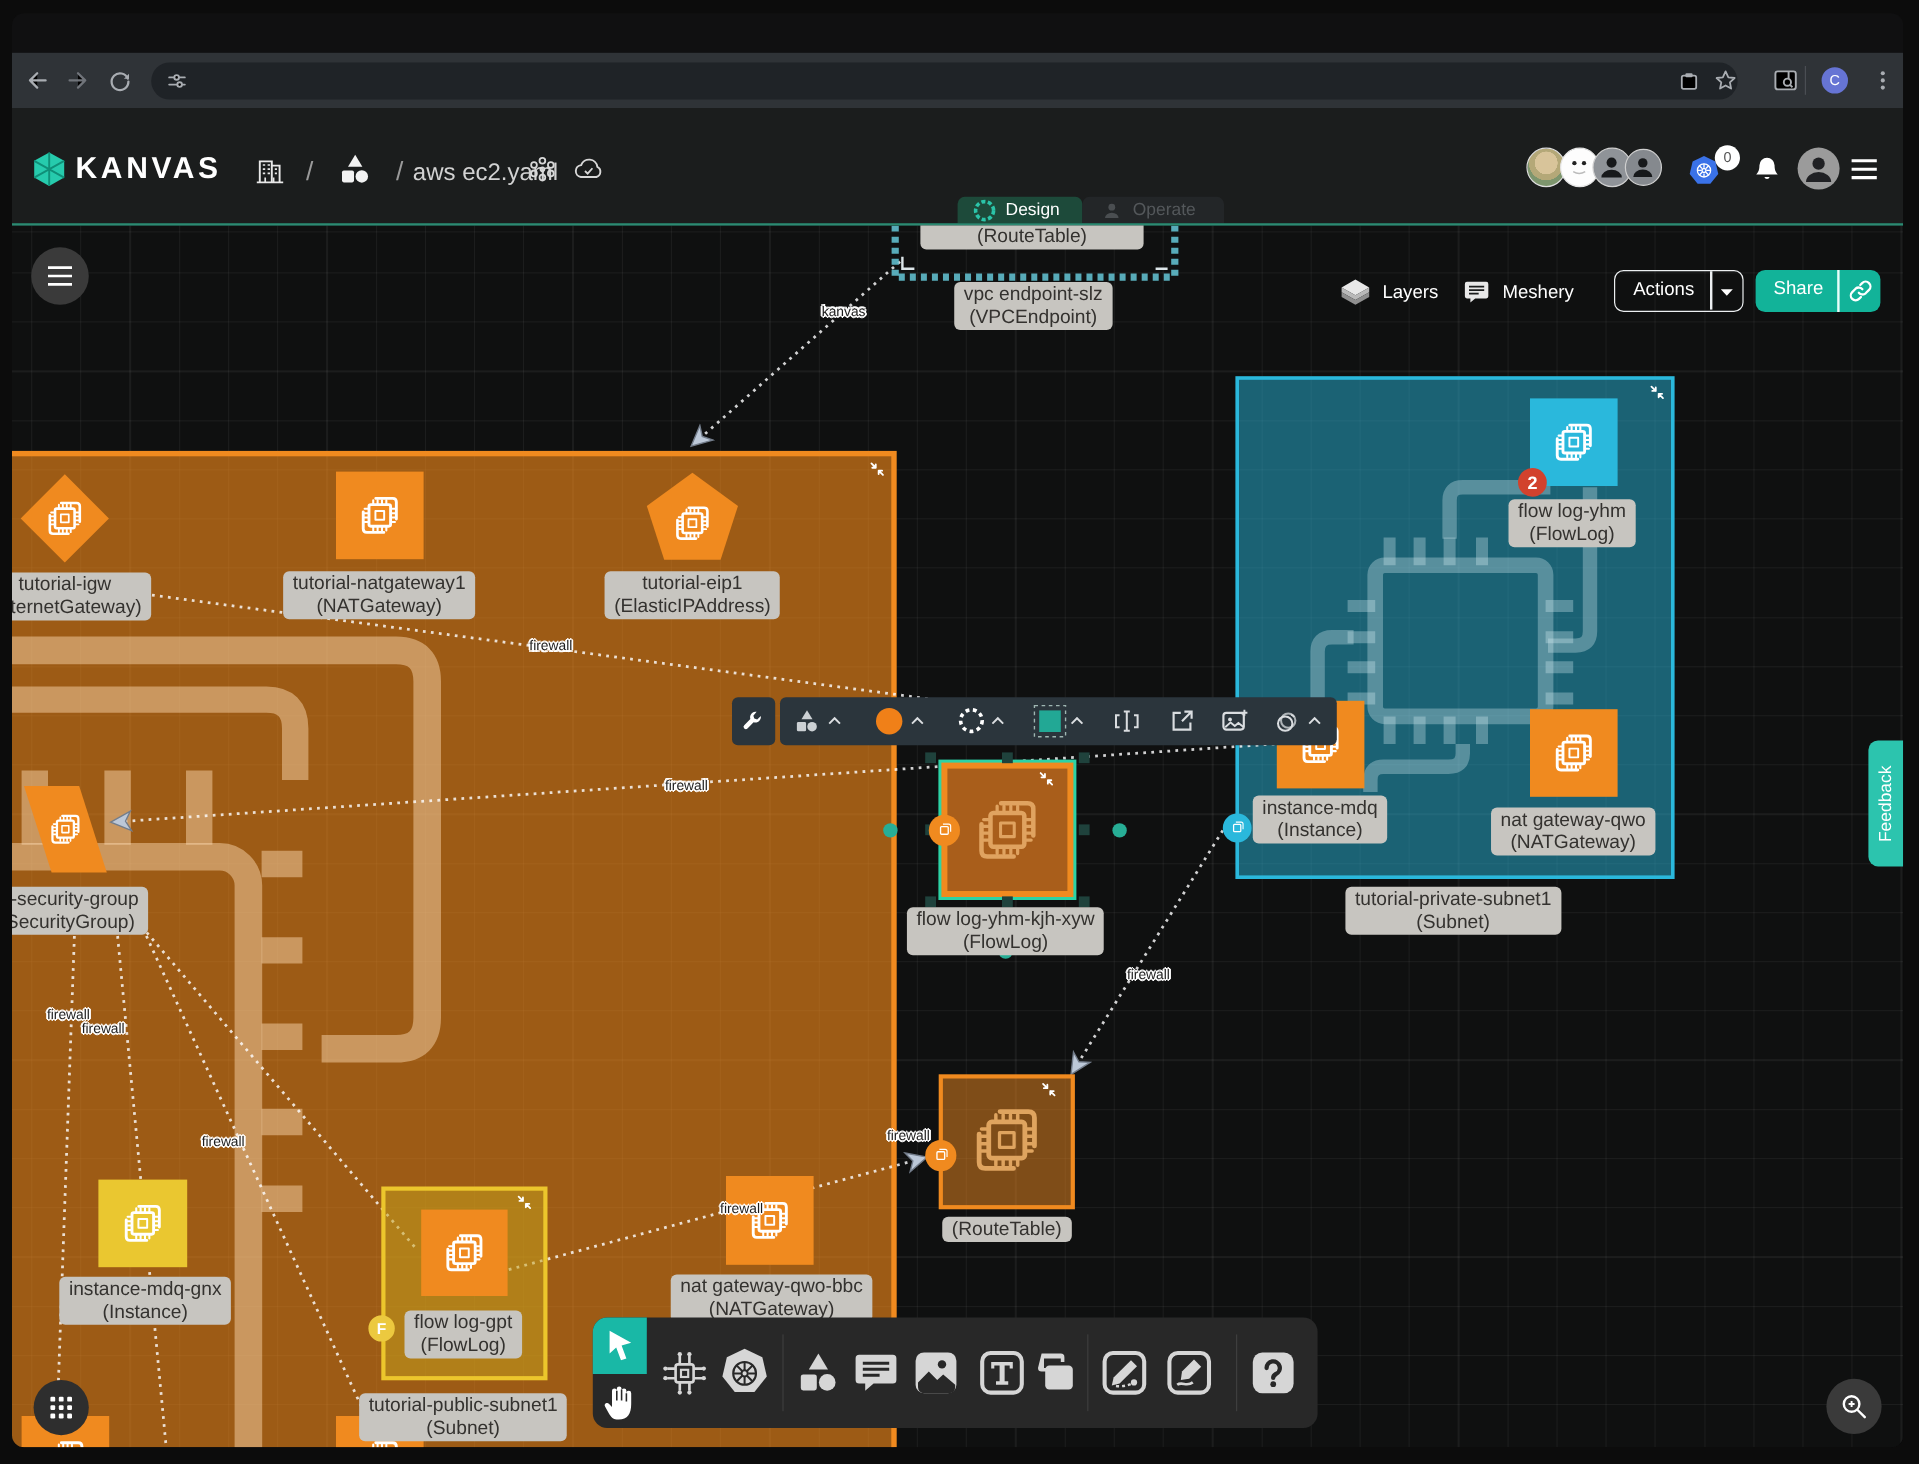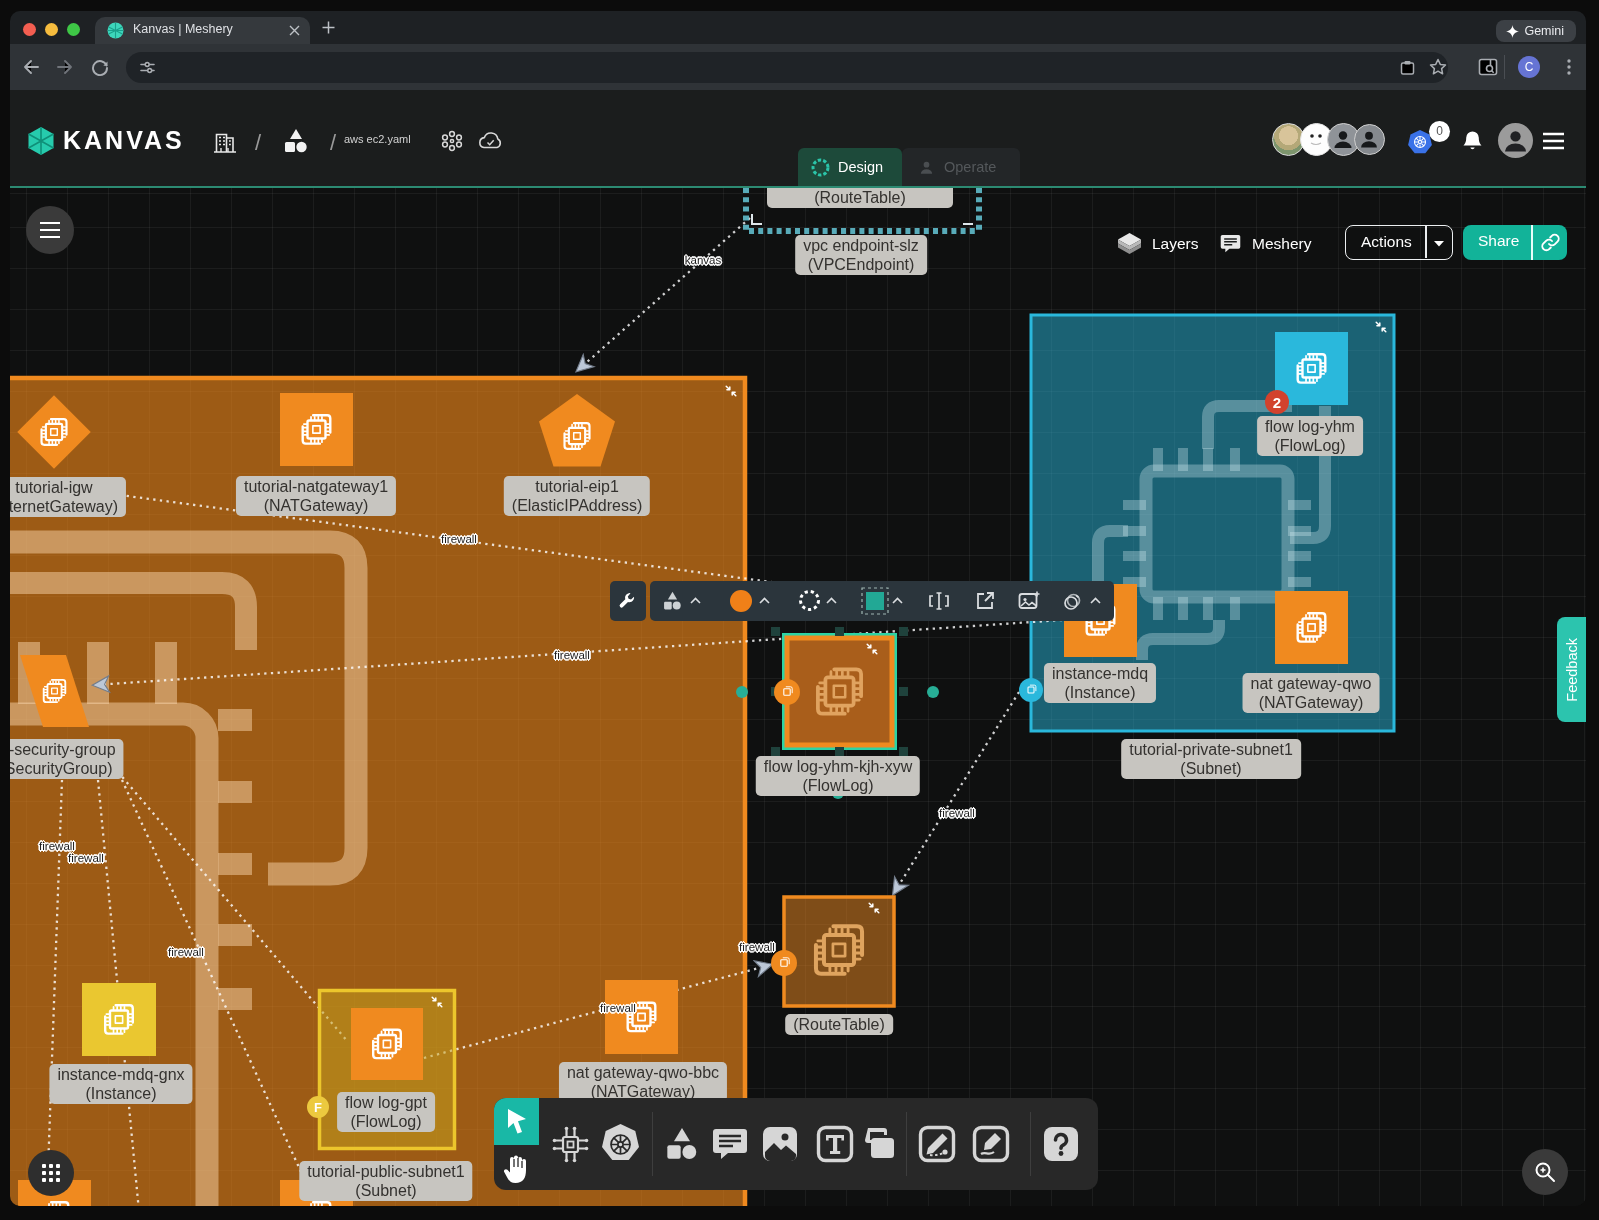--- a/index.html
+++ b/index.html
@@ -8,54 +8,33 @@
 
 #tabstrip{position:absolute;left:0;top:0;width:100%;height:33px;background:#1e2124}
 .tl{position:absolute;top:12px;width:13px;height:13px;border-radius:50%}
 #tab{position:absolute;left:85px;top:6px;width:215px;height:27px;background:#35393d;border-radius:10px 10px 0 0;color:#dfe1e5;font-size:12.5px}
 #gemini{position:absolute;right:10px;top:9px;height:22px;padding:0 12px 0 28px;background:#3c4045;border-radius:8px;color:#e9eaee;font-size:12.5px;line-height:22px}
 #navbar{position:absolute;left:0;top:33px;width:100%;height:46px;background:#2f3337}
 #omni{position:absolute;left:116px;top:8px;width:1322px;height:31px;background:#1f2327;border-radius:16px;color:#e8eaed;font-size:13.5px;line-height:31px}
 
 #appbar{position:absolute;left:0;top:79px;width:100%;height:96px;background:#1b1d1d}
 #appbar .sl{color:#9a9a9a;font-size:19px;font-weight:300}
-.dtab{position:absolute;bottom:0;height:38px;font-size:14.5px;display:flex;align-items:center}
+.dtab{position:absolute;bottom:0;height:22px;font-size:14.5px;display:flex;align-items:center}
 
 #canvas{position:absolute;left:0;top:175px;width:1576px;height:1020px;overflow:hidden;background:#0f1010;border-top:2px solid #2c8a72;
 background-image:repeating-linear-gradient(to right,rgba(255,255,255,0.055) 0 1px,transparent 1px 41px),repeating-linear-gradient(to bottom,rgba(255,255,255,0.055) 0 1px,transparent 1px 41px);
 background-position:16px 39px;}
 #cv{position:absolute;left:0;top:0}
 .nl{position:absolute;background:#c7c5c0;color:#34322f;font-size:16px;line-height:19px;border-radius:5px;padding:1px 8px;text-align:center;white-space:nowrap;transform:translateX(-50%)}
 .el{position:absolute;color:#1c1c1c;font-size:11.5px;line-height:14px;white-space:nowrap;transform:translateX(-50%);text-shadow:-1px -1px 0 #fff,1px -1px 0 #fff,-1px 1px 0 #fff,1px 1px 0 #fff,0 -1.6px 0 #fff,0 1.6px 0 #fff,-1.6px 0 0 #fff,1.6px 0 0 #fff}
 .cbtn{position:absolute;border-radius:50%;display:flex;align-items:center;justify-content:center}
 </style>
 </head>
 <body>
 <div id="win">
-  <div id="tabstrip">
-    <div class="tl" style="left:13px;background:#f35e51"></div>
-    <div class="tl" style="left:35px;background:#f6bc3e"></div>
-    <div class="tl" style="left:57px;background:#3ec746"></div>
-    <div id="tab">
-      <svg style="position:absolute;left:12px;top:5px" width="17" height="17" viewBox="0 0 17 17">
-          <circle cx="8.5" cy="8.5" r="8" fill="#3dd6bb"></circle>
-          <path d="M8.5 1v15M1.6 5l13.8 7M1.6 12l13.8-7M1 8.5h15" stroke="#1aa08c" stroke-width="1.1"></path>
-        </svg>
-      <span style="position:absolute;left:38px;top:5px">Kanvas | Meshery</span>
-      <svg style="position:absolute;right:10px;top:8px" width="11" height="11" viewBox="0 0 11 11">
-          <path d="M1 1l9 9M10 1l-9 9" stroke="#bdc1c6" stroke-width="1.4"></path>
-        </svg>
-    </div>
-    <svg style="position:absolute;left:312px;top:10px" width="13" height="13" viewBox="0 0 13 13">
-        <path d="M6.5 0.5v12M0.5 6.5h12" stroke="#bdc1c6" stroke-width="1.5"></path>
-      </svg>
-    <div id="gemini"><svg style="position:absolute;left:10px;top:5px" width="13" height="13" viewBox="0 0 13 13">
-          <path d="M6.5 0C6.8 3.5 9.5 6.2 13 6.5 9.5 6.8 6.8 9.5 6.5 13 6.2 9.5 3.5 6.8 0 6.5 3.5 6.2 6.2 3.5 6.5 0z" fill="#fff"></path>
-        </svg>Gemini</div>
-  </div>
   <div id="navbar">
     <svg style="position:absolute;left:11px;top:13px" width="20" height="20" viewBox="0 0 20 20">
         <path d="M17 10H4M10 4l-6 6 6 6" stroke="#a9adb2" stroke-width="1.9" stroke-linecap="round" stroke-linejoin="round"></path>
       </svg>
     <svg style="position:absolute;left:45px;top:13px" width="20" height="20" viewBox="0 0 20 20">
         <path d="M3 10h13M10 4l6 6-6 6" stroke="#70747a" stroke-width="1.9" stroke-linecap="round" stroke-linejoin="round"></path>
       </svg>
     <svg style="position:absolute;left:80px;top:13px" width="20" height="20" viewBox="0 0 20 20">
         <path d="M16.5 8.5A7 7 0 1 0 17 11" stroke="#a9adb2" stroke-width="1.9" fill="none" stroke-linecap="round"></path>
         <path d="M17.5 4.5v4.2h-4.2z" fill="#a9adb2"></path>
@@ -98,21 +77,21 @@
         <path d="M5.5 25V7.5h10V25M15.5 11h6.5v14M3 25h22"></path>
         <path d="M8 10.5h2M12 10.5h2M8 14h2M12 14h2M8 17.5h2M12 17.5h2M18 14h1.8M18 17.5h1.8M10 21v4M17 21v4" stroke-width="1.4"></path>
       </svg>
     <div class="sl" style="position:absolute;left:245px;top:40px;font-size:22px">/</div>
     <svg style="position:absolute;left:271px;top:37px" width="30" height="28" viewBox="0 0 30 28" fill="#f2f2f2">
         <path d="M15 2l6 10H9z"></path>
         <rect x="4" y="15" width="10" height="10" rx="1.5"></rect>
         <circle cx="20.5" cy="20" r="5.2"></circle>
       </svg>
     <div class="sl" style="position:absolute;left:320px;top:40px;font-size:22px">/</div>
-    <div style="position:absolute;left:334px;top:43px;color:#d2d2d2;font-size:11px">aws ec2.yaml</div>
+    <div style="position:absolute;left:334px;top:43px;color:#d2d2d2;font-size:20px">aws ec2.yaml</div>
     <svg style="position:absolute;left:430px;top:39px" width="24" height="24" viewBox="0 0 24 24" fill="none" stroke="#d8d8d8" stroke-width="1.5">
         <circle cx="12" cy="5" r="2.4"></circle>
         <circle cx="12" cy="19" r="2.4"></circle>
         <circle cx="5" cy="8.5" r="2.4"></circle>
         <circle cx="19" cy="8.5" r="2.4"></circle>
         <circle cx="5" cy="15.5" r="2.4"></circle>
         <circle cx="19" cy="15.5" r="2.4"></circle>
         <circle cx="12" cy="12" r="1.6"></circle>
       </svg>
     <svg style="position:absolute;left:467px;top:39px" width="27" height="24" viewBox="0 0 27 24" fill="none" stroke="#d8d8d8" stroke-width="1.6">

